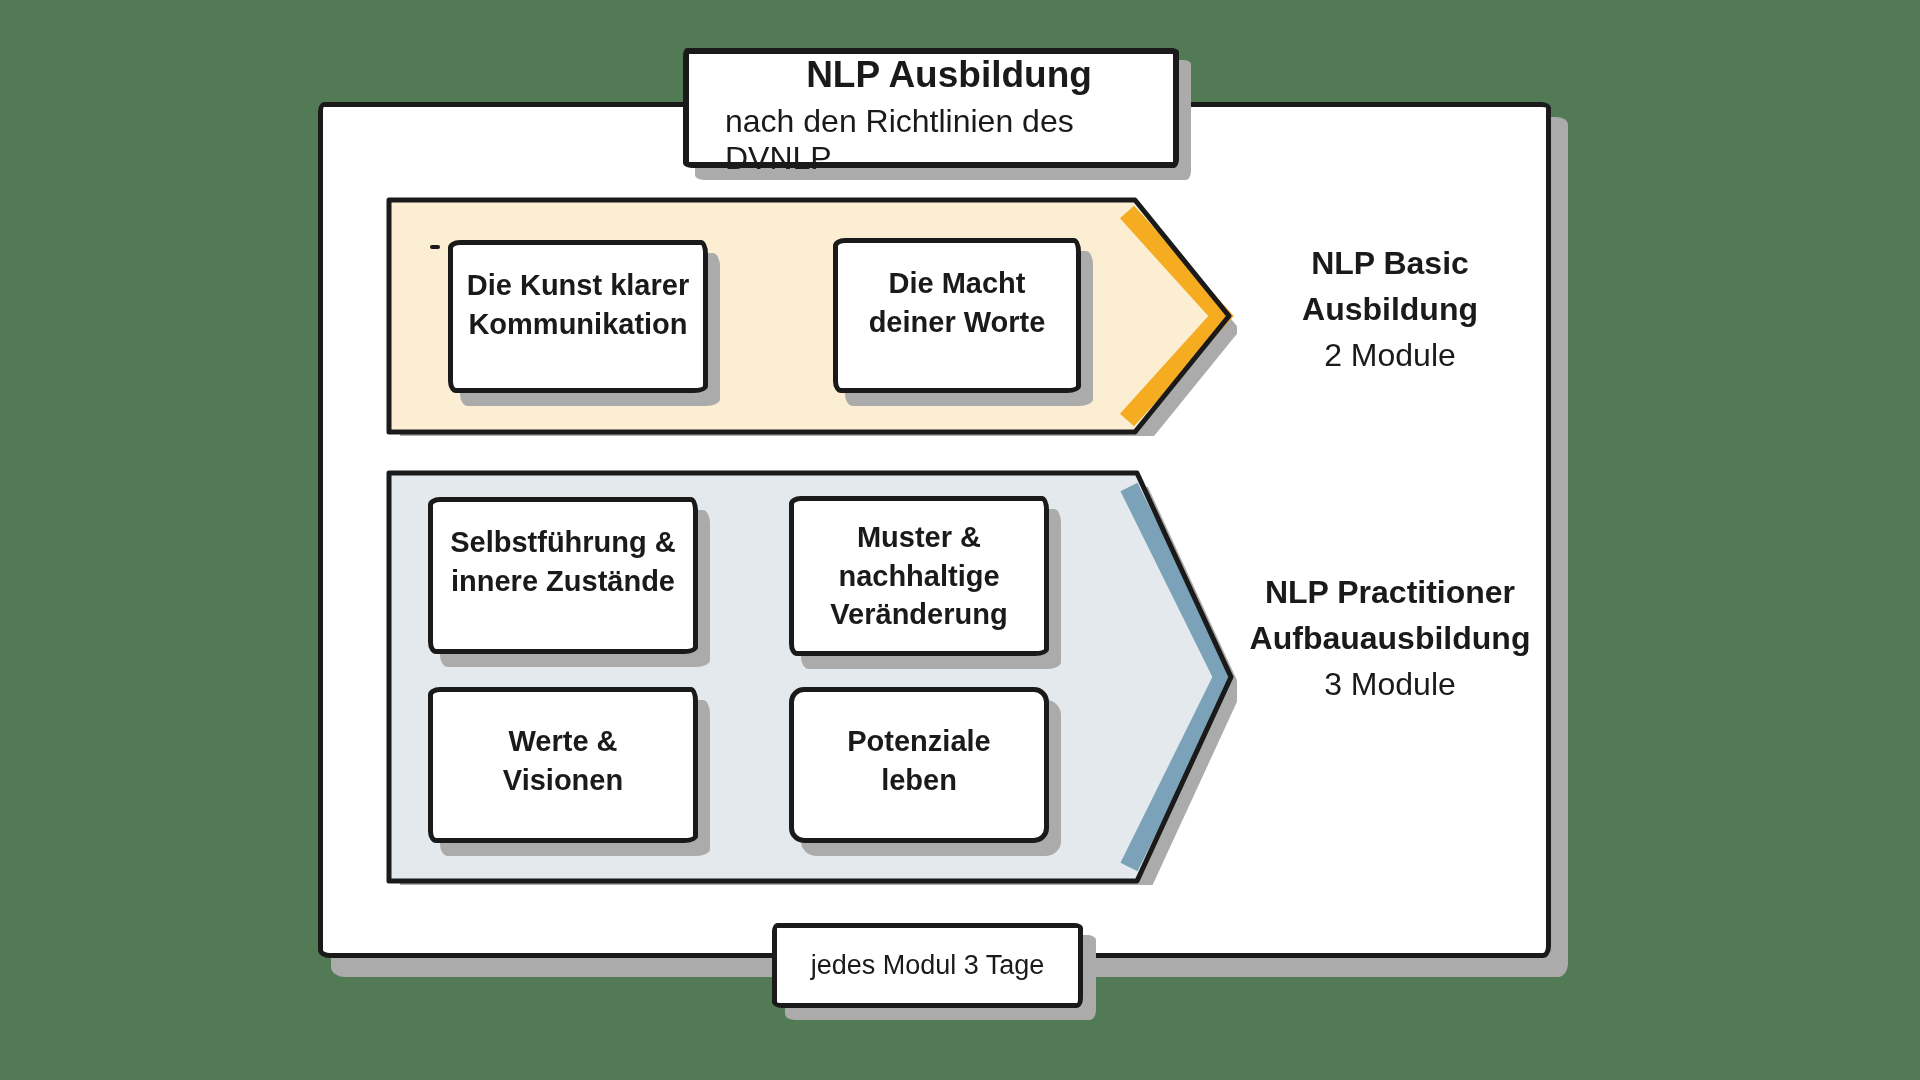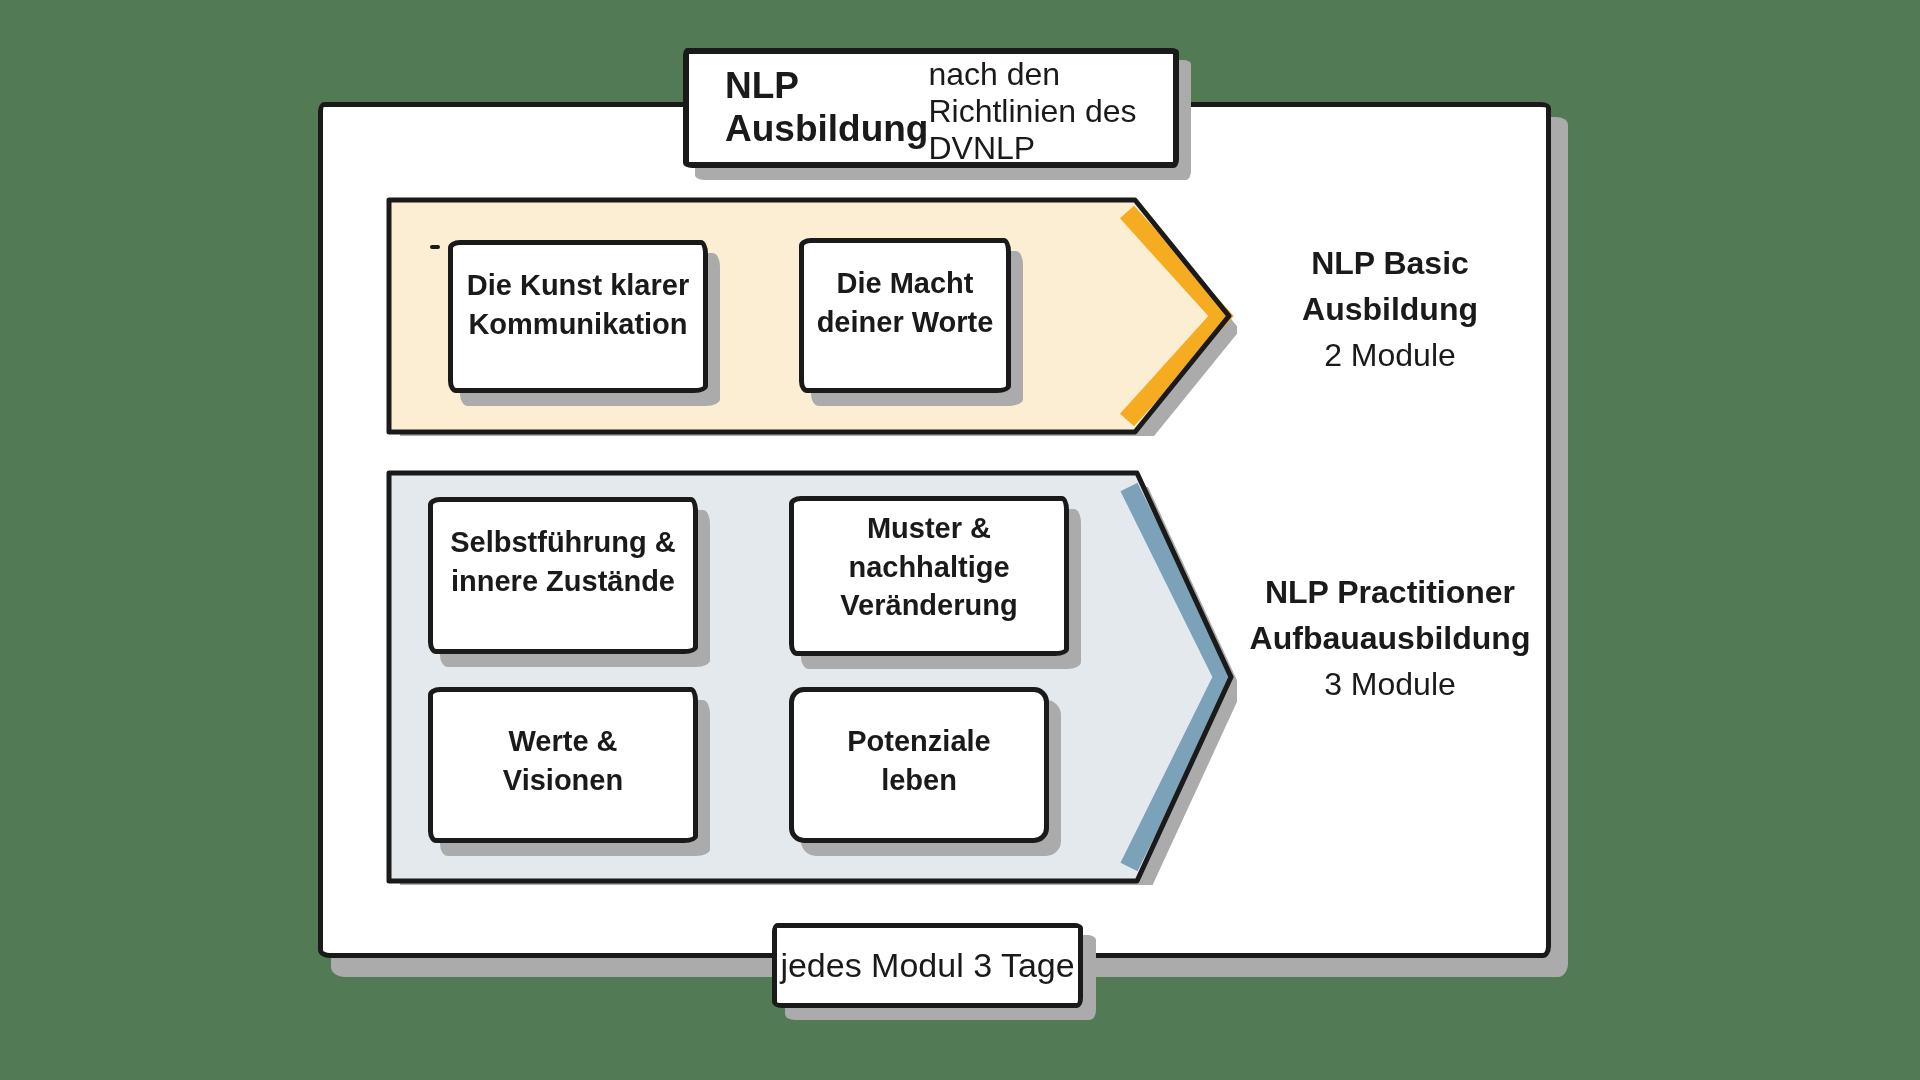--- a/index.html
+++ b/index.html
@@ -35,54 +35,54 @@
   
   .sketch-box{
     position:absolute;background:var(--paper);border:5px solid var(--ink);
     border-radius:12px 7px 14px 8px / 8px 14px 7px 12px;
     box-shadow:12px 13px 0 var(--shadow);
     display:flex;justify-content:center;align-items:flex-start;
     text-align:center;z-index:3;
   }
   .module-box{font-weight:bold;font-size:29px;line-height:1.33;padding-top:21px;white-space:pre-line;}
   .box-m1{left:448px;top:240px;width:260px;height:153px;}
-  .box-m2{left:799px;top:238px;width:212px;height:155px;}
+  .box-m2{left:833px;top:238px;width:248px;height:155px;}
   .box-p1{left:428px;top:497px;width:270px;height:157px;}
-  .box-p2{left:789px;top:496px;width:280px;height:160px;padding-top:8px;}
+  .box-p2{left:789px;top:496px;width:260px;height:160px;padding-top:17px;}
   .box-p3{left:428px;top:687px;width:270px;height:156px;padding-top:30px;}
   .box-p4{left:789px;top:687px;width:260px;height:156px;padding-top:30px;border-radius:15px;}
 
   
   .title-box{
     position:absolute;left:683px;top:48px;width:496px;height:120px;
     background:var(--paper);border:6px solid var(--ink);
     border-radius:4px 8px 5px 9px / 8px 4px 9px 5px;
     box-shadow:12px 12px 0 var(--shadow);
-    display:flex;flex-direction:row;justify-content:center;align-items:center;
+    display:flex;flex-direction:column;justify-content:flex-start;align-items:center;
     z-index:5;
     padding-left:36px;
   }
   .title-box .title{font-weight:bold;font-size:37px;line-height:1.15;}
   .title-box .subtitle{font-size:32px;margin-top:6px;}
 
   
   .track-label{position:absolute;z-index:3;text-align:center;}
   .track-label .name{font-weight:bold;font-size:32px;line-height:1.44;white-space:pre-line;}
   .track-label .count{font-size:32px;line-height:1.44;}
   .label-basic{left:1245px;top:240px;width:290px;text-align:center;}
   .label-practitioner{left:1222px;top:569px;width:336px;}
 
   
   .footer-box{
     position:absolute;left:772px;top:923px;width:311px;height:85px;
     background:var(--paper);border:5px solid var(--ink);
     border-radius:5px 9px 6px 10px / 9px 5px 10px 6px;
     box-shadow:13px 12px 0 var(--shadow);
     display:flex;justify-content:center;align-items:center;
-    font-size:34px;z-index:5;
+    font-size:27px;z-index:5;
   }
 
   
   .stray-mark{position:absolute;left:430px;top:245px;width:10px;height:4px;
     background:var(--ink);border-radius:2px;z-index:4;}
 </style>
 </head>
 <body>
 
 <div class="stage">

